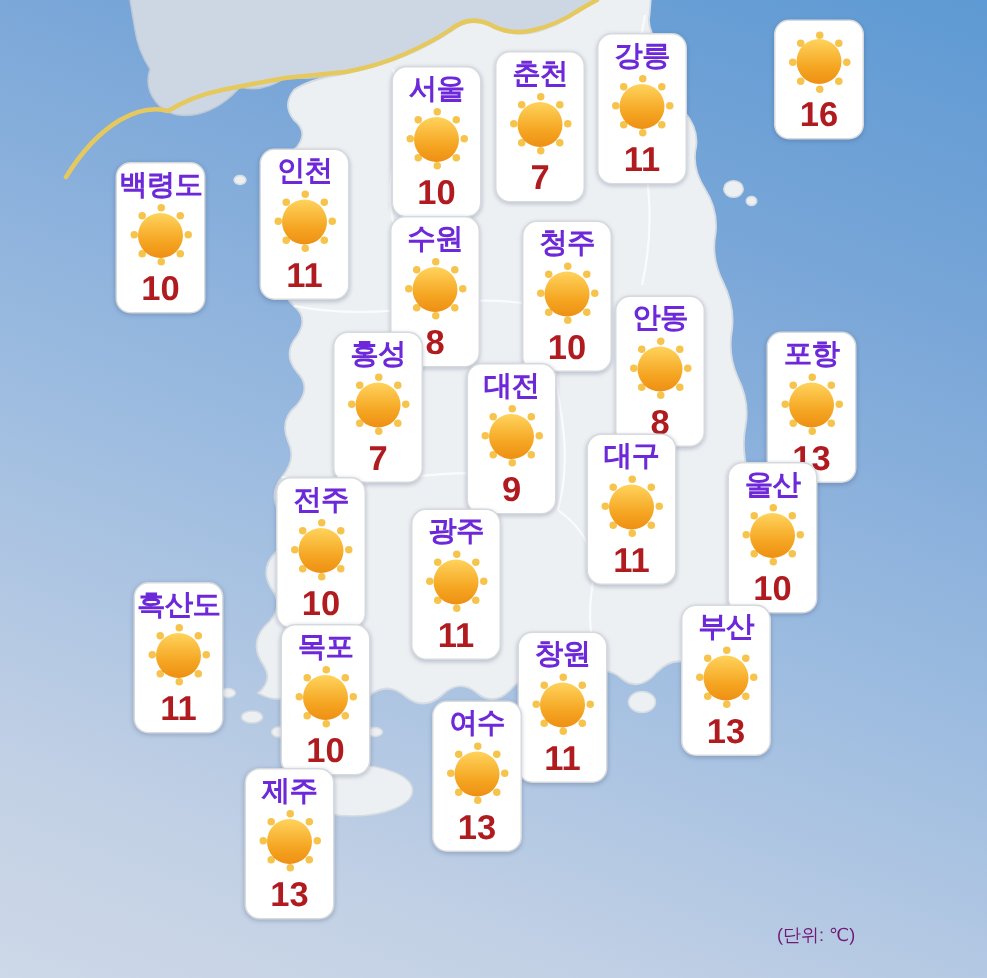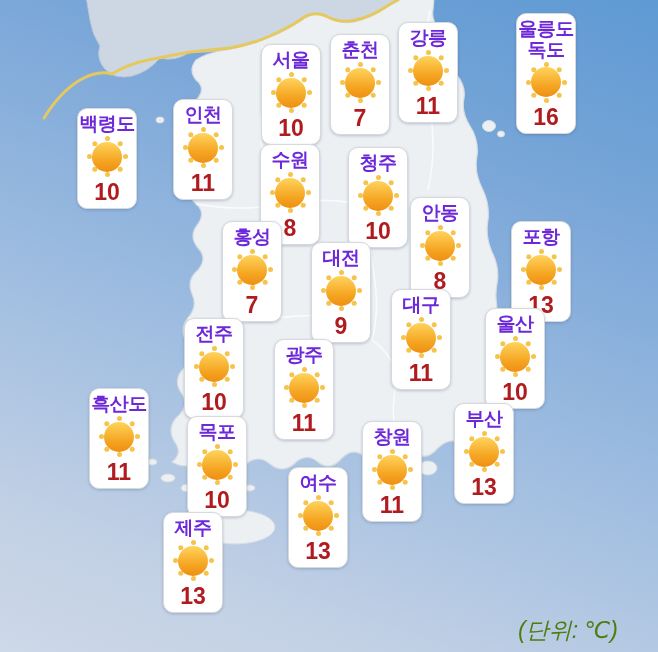--- a/index.html
+++ b/index.html
@@ -31,21 +31,21 @@
   }
   .sun-core{
     position:absolute;left:7px;top:7px;width:30px;height:30px;border-radius:50%;
     background:linear-gradient(180deg,#ffd35c 0%,#f5a623 62%,#ee8f13 100%);
   }
   .temp{
     font-size:23px;font-weight:bold;color:#b01b20;line-height:1.15;margin-top:0px;
   }
   #unit-label{
     position:absolute;left:518px;top:615px;z-index:2;
-    font-size:23px;color:#4d7c0f;font-style:italic;
+    font-size:12px;color:#701a75;
   }
 </style>
 </head>
 <body>
 
 <svg id="map-layer" viewBox="0 0 658 652" xmlns="http://www.w3.org/2000/svg">
 
   <path fill="#cdd7e3" stroke="#bcc8d6" stroke-width="1" d="M 70,-4 L 398,-2 Q 380,14 362,20 Q 344,26 330,18 Q 316,10 302,20 Q 288,30 268,38
        Q 248,46 226,50 Q 206,53 190,52 Q 175,62 160,58 Q 148,72 132,76 Q 114,80 104,68
        Q 96,58 100,46 Q 92,34 90,20 L 86,-4 Z"></path>
@@ -126,22 +126,20 @@
   <div class="temp">7</div>
 </div>
 <div class="card" style="left:398px;top:22px">
   <div class="city-name">강릉</div>
   <div class="sun">
       <i class="sun-core"></i>
     </div>
   <div class="temp">11</div>
 </div>
 <div class="card" style="left:516px;top:13px">
-  <div class="city-name">울릉도
-독도</div>
   <div class="sun">
       <i class="sun-core"></i>
     </div>
   <div class="temp">16</div>
 </div>
 <div class="card" style="left:260px;top:144px">
   <div class="city-name">수원</div>
   <div class="sun">
       <i class="sun-core"></i>
     </div>
@@ -217,21 +215,21 @@
     </div>
   <div class="temp">11</div>
 </div>
 <div class="card" style="left:187px;top:416px">
   <div class="city-name">목포</div>
   <div class="sun">
       <i class="sun-core"></i>
     </div>
   <div class="temp">10</div>
 </div>
-<div class="card" style="left:362px;top:421px">
+<div class="card" style="left:345px;top:421px">
   <div class="city-name">창원</div>
   <div class="sun">
       <i class="sun-core"></i>
     </div>
   <div class="temp">11</div>
 </div>
 <div class="card" style="left:454px;top:403px">
   <div class="city-name">부산</div>
   <div class="sun">
       <i class="sun-core"></i>

